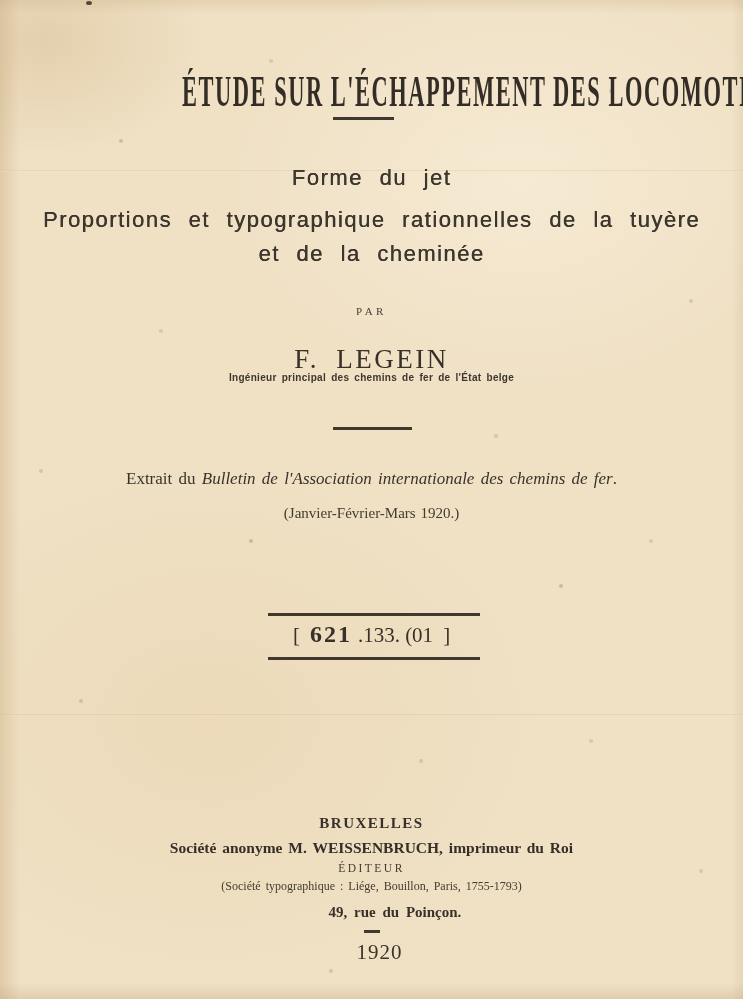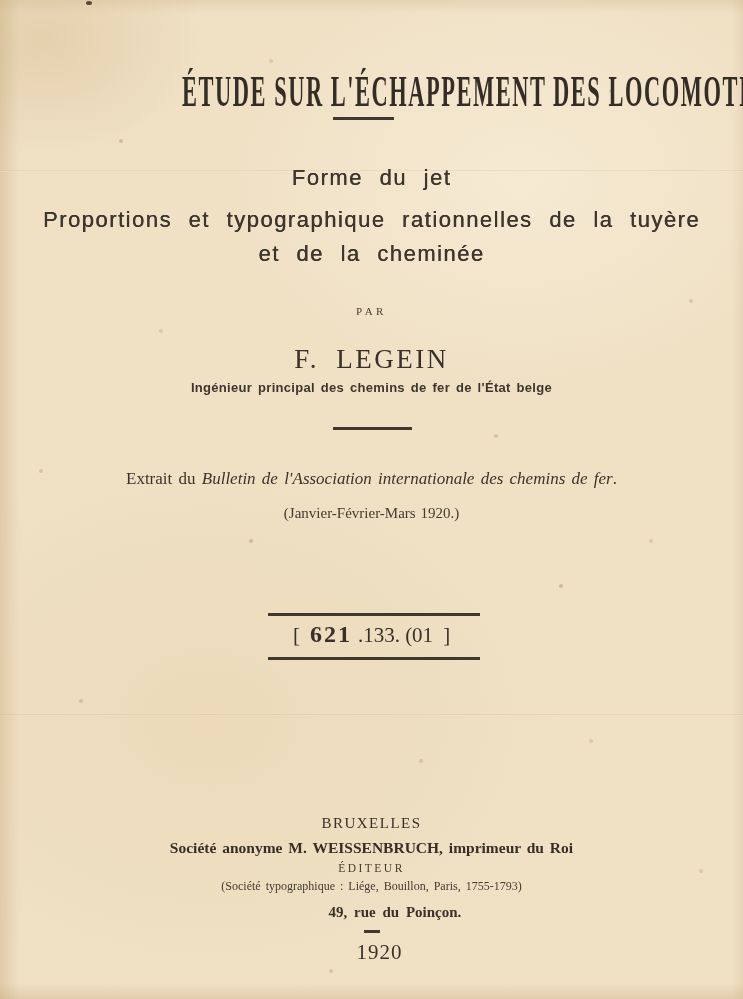--- a/index.html
+++ b/index.html
@@ -48,36 +48,36 @@
   .rule-2 { top:427px; left:333px; width:79px; height:3px; }
 
   .subtitle { font-family:"Liberation Sans", sans-serif; font-size:22px; color:#3c362e;
               letter-spacing:1.5px; word-spacing:9px; text-shadow:.35px 0 0 currentColor; }
   .subtitle-1 { top:165px; }
   .subtitle-2 { top:207px; }
   .subtitle-3 { top:241px; }
 
   .byline { top:305px; font-size:11px; letter-spacing:3.5px; color:#4a4136; }
   .author { top:344px; font-size:27px; letter-spacing:2.5px; word-spacing:8px; color:#38312a; }
-  .author-title { top:380px; font-family:"Liberation Sans", sans-serif; font-weight:bold;
-                  font-size:13px; letter-spacing:.3px; word-spacing:2px; color:#3c362e; }
+  .author-title { top:372px; font-family:"Liberation Sans", sans-serif; font-weight:bold;
+                  font-size:10px; letter-spacing:.3px; word-spacing:2px; color:#3c362e; }
 
   .source { top:469px; font-size:17px; word-spacing:2px; }
   .source .it { font-style:italic; }
   .source-date { top:505px; font-size:15px; word-spacing:1px; color:#433b30; }
 
   .catalog-rule { position:absolute; left:268px; width:212px; height:2.5px; background:#3f382e; }
   .catalog-rule-top { top:613px; }
   .catalog-rule-bottom { top:657px; }
   .catalog-text { top:621px; font-size:21px; color:#38312a; }
   .catalog-text .sp-r10 { margin-right:10px; }
   .catalog-text .sp-r6 { margin-right:6px; }
   .cat-bold { font-weight:bold; font-size:24px; letter-spacing:2px; }
 
-  .imprint-city { top:815px; font-size:15px; font-weight:normal; letter-spacing:1.5px; color:#38312a; }
+  .imprint-city { top:815px; font-size:15px; font-weight:bold; letter-spacing:1.5px; color:#38312a; }
   .imprint-publisher { top:839px; font-size:15.5px; font-weight:bold; word-spacing:2px; color:#362f28; }
   .imprint-role { top:862px; font-size:11.5px; letter-spacing:2.5px; color:#433b30; }
   .imprint-note { top:879px; font-size:12px; word-spacing:2px; color:#433b30; }
   .imprint-address { top:904px; font-size:15px; font-weight:bold; word-spacing:3px; color:#38312a;padding-left:47px; }
   .year-dash { position:absolute; top:930px; left:50%; margin-left:-8px; width:16px; height:2.5px; background:#3f382e; }
   .imprint-year { top:940px; font-size:21px; letter-spacing:1px; color:#3a332b; transform:translateX(8px); }
 </style>
 </head>
 <body>
 

